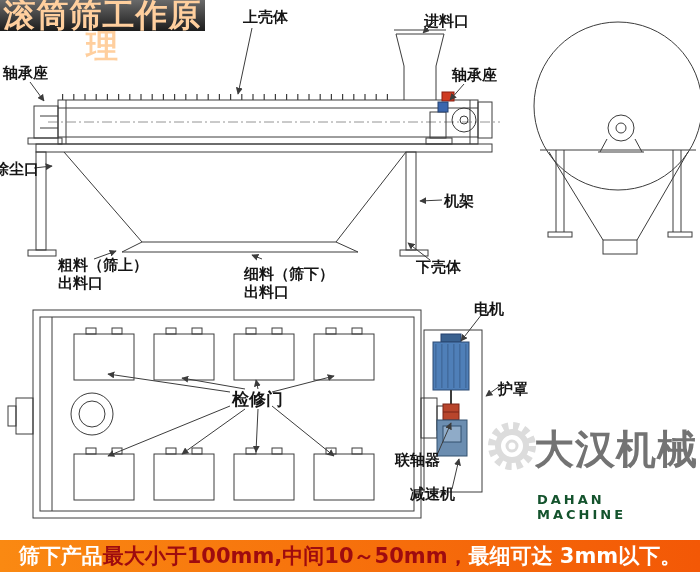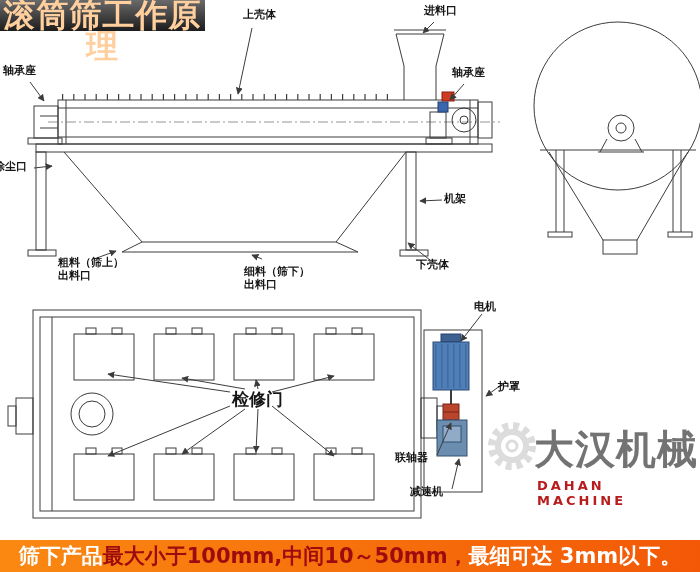--- a/index.html
+++ b/index.html
@@ -3,21 +3,21 @@
 <meta charset="utf-8">
 <style>
   html,body { margin:0; padding:0; background:#ffffff; }
   .page {
     position:relative; width:700px; height:572px; background:#ffffff;
     overflow:hidden; font-family:"DejaVu Sans","Liberation Sans",sans-serif;
   }
   svg.draw { position:absolute; left:0; top:0; z-index:2; }
   .ln { stroke:#3c3c3c; stroke-width:1; fill:none; }
   .lbl {
-    position:absolute; z-index:3; font-size:11px; font-weight:bold;
+    position:absolute; z-index:3; font-size:15px; font-weight:bold;
     color:#151515; white-space:nowrap; line-height:1.2;
   }
   .lbl .ln2 { display:block; }
   .title-banner {
     position:absolute; z-index:4; left:0; top:7; width:205px; height:31px;
     background:linear-gradient(180deg,#6a6a6a,#1c1c1c);
     color:#ffcf9e; font-size:32px; font-weight:bold; text-align:center;
     line-height:31px; letter-spacing:1px;
   }
   .footer {
@@ -26,22 +26,22 @@
     text-align:center; line-height:32px; font-size:21px; font-weight:bold;
     white-space:nowrap;
   }
   .seg-white { color:#ffffff; }
   .seg-red   { color:#9e0b0f; }
   .wm-cn {
     position:absolute; z-index:1; left:534px; top:422px;
     font-size:40px; font-weight:bold; color:#737373; letter-spacing:1px;
   }
   .wm-en {
-    position:absolute; z-index:1; left:537px; top:478px;
-    font-size:13px; color:#b91c1c; letter-spacing:3px; font-weight:bold;
+    position:absolute; z-index:1; left:537px; top:492px;
+    font-size:13px; color:#14532d; letter-spacing:3px; font-weight:bold;
   }
   .big { font-size:17px; }
 </style>
 </head>
 <body>
 
 <div class="page">
 
   <div class="wm-cn">大汉机械</div>
   <div class="wm-en">DAHAN MACHINE</div>
@@ -209,21 +209,21 @@
     <g>
       <circle cx="512" cy="446" r="19" fill="none" stroke="#dcdcdc" stroke-width="10" stroke-dasharray="5.5 4.5"></circle>
       <circle cx="512" cy="446" r="14" fill="none" stroke="#dcdcdc" stroke-width="6"></circle>
       <circle cx="512" cy="446" r="5" fill="none" stroke="#dcdcdc" stroke-width="3"></circle>
     </g>
   </svg>
 
   <div class="title-banner">滚筒筛工作原理</div>
 
   <div class="lbl" style="left:243px;top:8px">上壳体</div>
-  <div class="lbl" style="left:424px;top:4px">进料口</div>
+  <div class="lbl" style="left:424px;top:12px">进料口</div>
   <div class="lbl" style="left:3px;top:64px">轴承座</div>
   <div class="lbl" style="left:452px;top:66px">轴承座</div>
   <div class="lbl" style="left:444px;top:192px">机架</div>
   <div class="lbl" style="left:416px;top:258px">下壳体</div>
   <div class="lbl" style="left:-6px;top:160px">除尘口</div>
   <div class="lbl" style="left:58px;top:256px">
     <span class="ln2">粗料（筛上）</span>
     <span class="ln2">出料口</span>
   </div>
   <div class="lbl" style="left:244px;top:265px">

